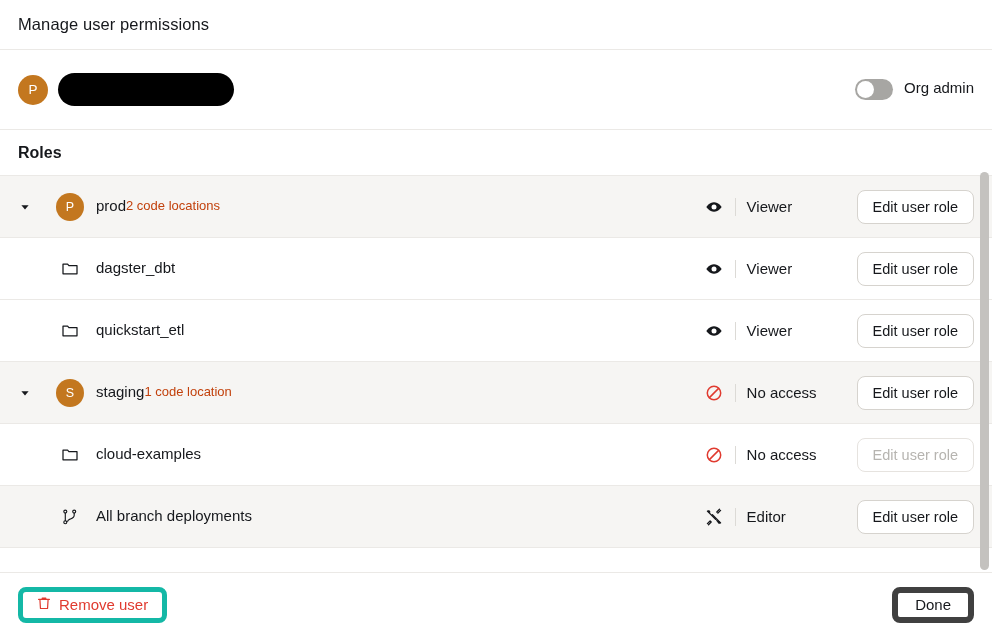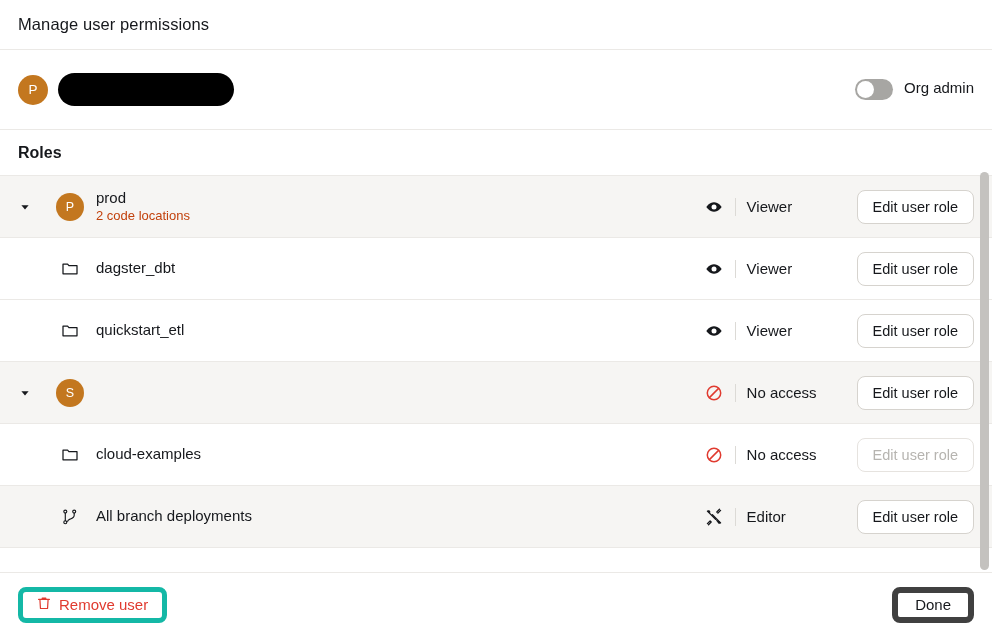--- a/index.html
+++ b/index.html
@@ -149,21 +149,20 @@
     width: 28px;
     flex: 0 0 auto;
     display: flex;
     align-items: center;
     justify-content: center;
     margin-left: 20px;
   }
   .label-block {
     margin-left: 12px;
     display: flex;
-    flex-direction: column;
     justify-content: space-between;
     line-height: 1.25;
   }
   .row-title {
     font-size: 15px;
     color: #16181c;
   }
   .row-sub {
     font-size: 13px;
     color: #c2410c;
@@ -370,20 +369,24 @@
         </div>
       </div>
       <div class="role-row shaded">
         <div class="caret">
           <svg width="10" height="10" viewBox="0 0 10 10" fill="none" xmlns="http://www.w3.org/2000/svg">
             <path d="M1.4 3.3h7.2L5 7.4 1.4 3.3z" fill="#16181c"></path>
           </svg>
         </div>
         <div class="row-icon">
           <div class="avatar sm">S</div>
+        </div>
+        <div class="label-block">
+          <div class="row-title">staging</div>
+          <div class="row-sub">1 code location</div>
         </div>
         <div class="row-right">
           <div class="perm-icon">
             <svg width="18" height="18" viewBox="0 0 18 18" fill="none" xmlns="http://www.w3.org/2000/svg">
               <circle cx="9" cy="9" r="6.7" stroke="#e03a2f" stroke-width="1.5"></circle>
               <path d="M4.4 13.6 13.6 4.4" stroke="#e03a2f" stroke-width="1.5" stroke-linecap="round"></path>
             </svg>
           </div>
           <div class="vdivider"></div>
           <div class="perm-text">No access</div>

